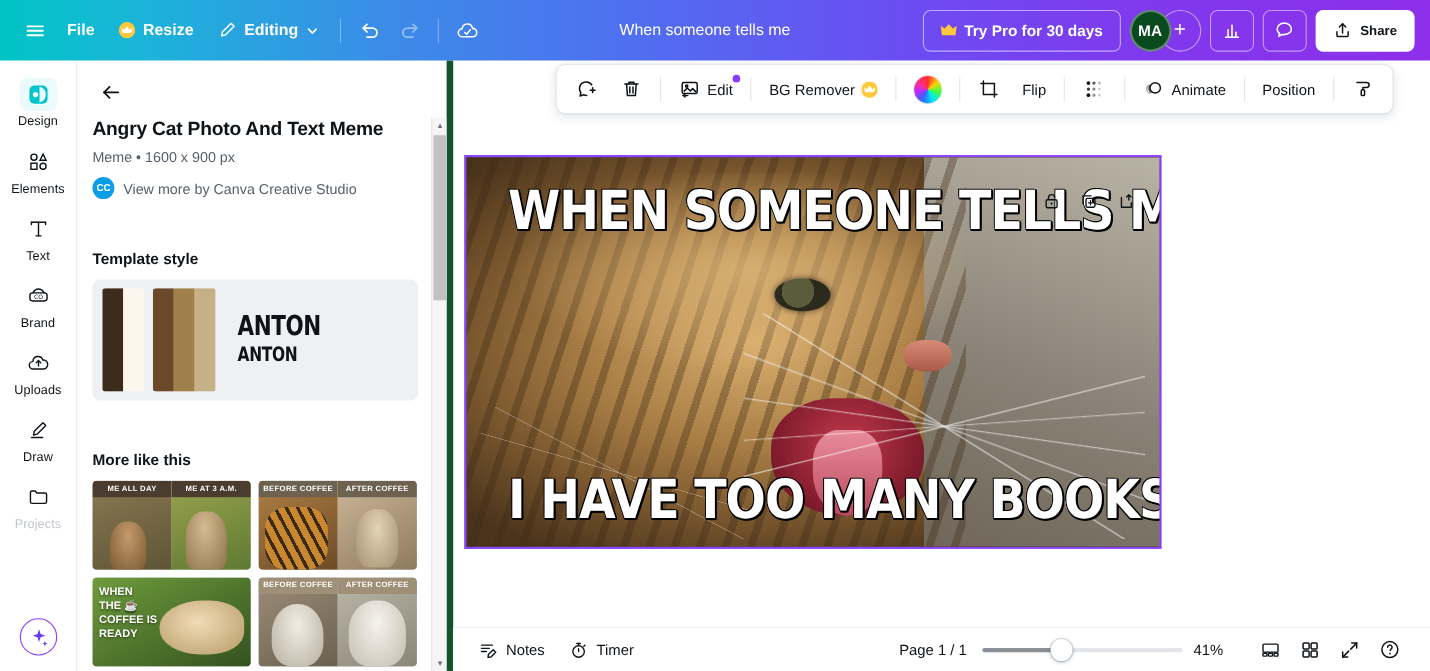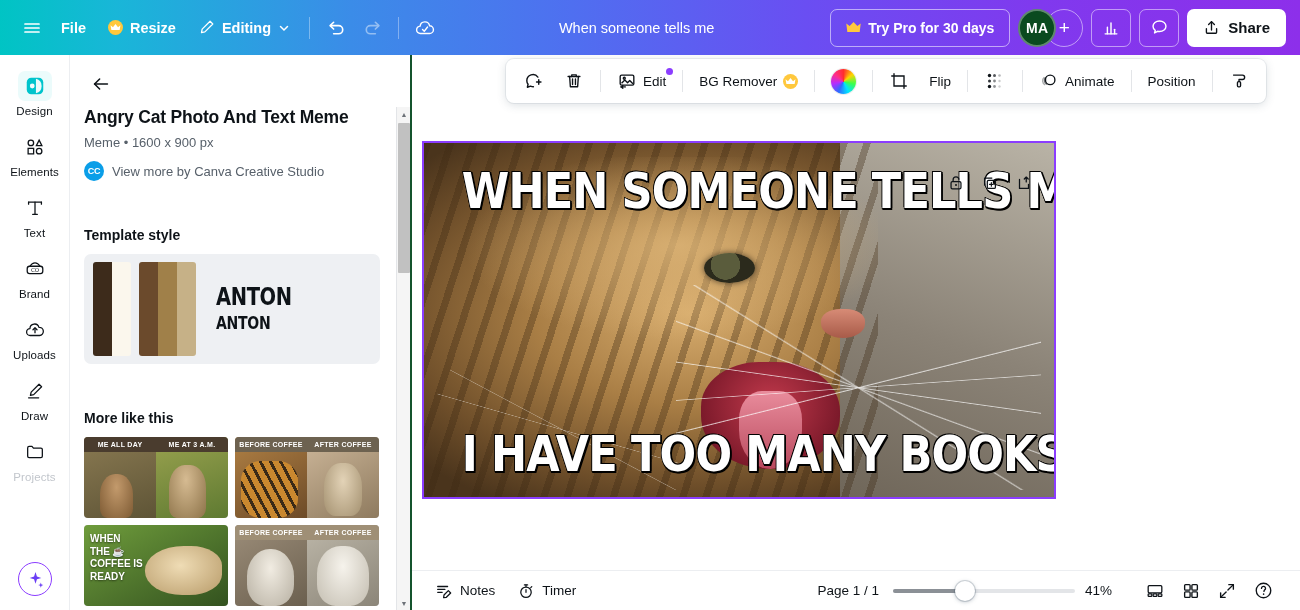--- a/index.html
+++ b/index.html
@@ -61,21 +61,21 @@
     background: transparent;
   }
   .sq-btn {
     width: 40px; height: 38px; border-radius: 7px;
     border: 1px solid rgba(255,255,255,.5);
     display: flex; align-items: center; justify-content: center; cursor: pointer;
   }
   .share-btn {
     display: flex; align-items: center; gap: 8px;
     height: 38px; padding: 0 16px; border-radius: 7px;
-    background: #fff; color: #0e1318; font-size: 15px; font-weight: 600;
+    background: #fff; color: #0e1318; font-size: 12px; font-weight: 600;
     cursor: pointer;
   }
 
   
   .rail {
     position: absolute; left: 0; top: 55px; width: 70px; height: 555px;
     background: #fff; border-right: 1px solid #eceef1;
     display: flex; flex-direction: column; align-items: center;
     padding-top: 10px; z-index: 20;
   }
@@ -95,21 +95,21 @@
     position: absolute; bottom: 14px; left: 18px;
     width: 34px; height: 34px; border-radius: 50%;
     border: 1.6px solid #8b3dff;
     display: flex; align-items: center; justify-content: center;
     cursor: pointer; background: #fff;
   }
 
   
   .panel {
     position: absolute; left: 70px; top: 55px; width: 342px; height: 555px;
-    background: #fff; border-right: 2px solid #14532d; overflow: hidden; z-index: 15;
+    background: #fff; border-right: 6px solid #14532d; overflow: hidden; z-index: 15;
   }
   .panel-back {
     position: absolute; left: 14px; top: 12px; width: 34px; height: 34px;
     display: flex; align-items: center; justify-content: center;
     border-radius: 6px; cursor: pointer;
   }
   .panel-body { position: absolute; left: 0; top: 52px; width: 320px; padding: 0 14px; }
   .tpl-title {
     font-size: 17.5px; font-weight: 700; color: #0e1318; letter-spacing: -.2px;
     margin-bottom: 7px; line-height: 1.2;

